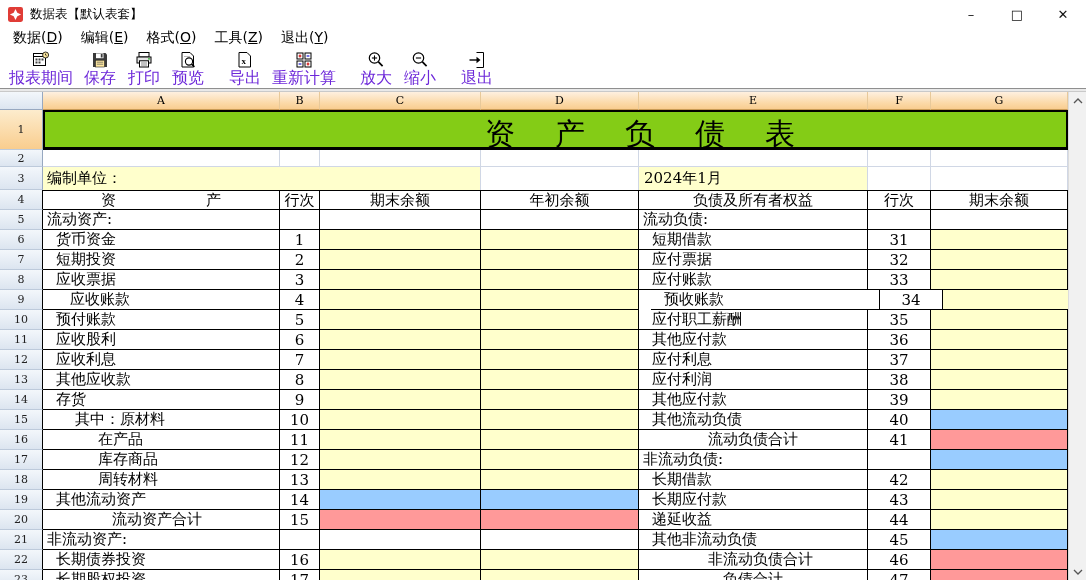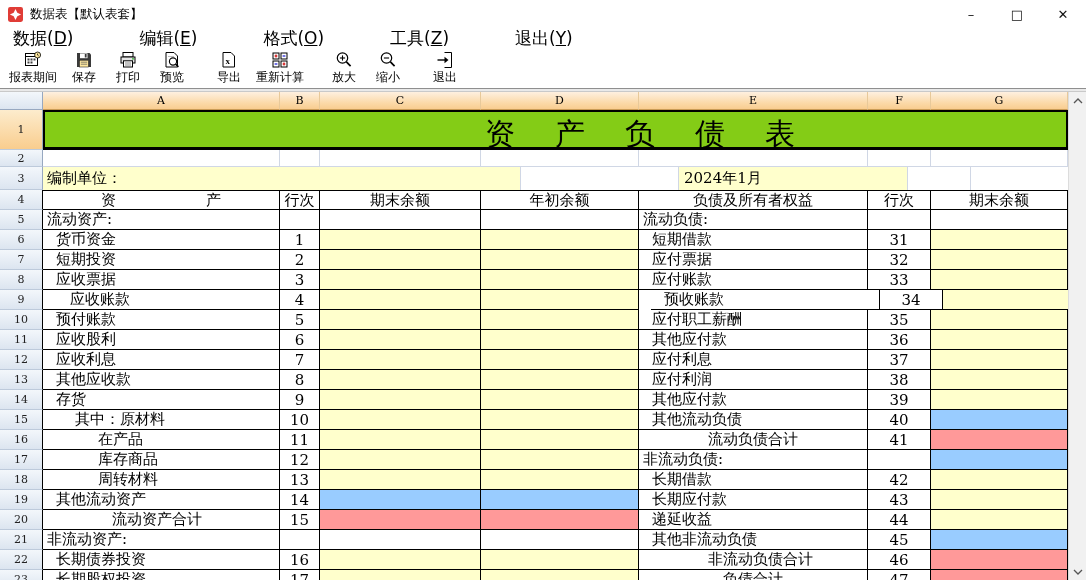--- a/index.html
+++ b/index.html
@@ -7,26 +7,26 @@
     font-family:"DejaVu Sans", sans-serif; }
 
   
   .titlebar { height:28px; display:flex; align-items:center; padding-left:8px;
     background:#fff; font-size:12.5px; color:#000; }
   .app-icon { width:16px; height:16px; margin-right:6px; display:flex; align-items:center; }
   .win-controls { margin-left:auto; display:flex; height:28px; }
   .win-btn { width:46px; height:28px; display:flex; align-items:center; justify-content:center;
     font-size:13px; color:#111; cursor:default; }
   .menubar { height:20px; display:flex; align-items:center; padding-left:4px;
-    font-size:17px; background:#fff;gap:48px; }
+    font-size:14px; background:#fff; }
   .menu-item { padding:2px 9px; white-space:nowrap; }
   .toolbar { height:40px; display:flex; align-items:flex-start; padding:1px 0 0 4px; background:#fff; }
   .tb-btn { display:flex; flex-direction:column; align-items:center; padding:0 5px; min-width:44px; }
   .tb-btn .ic { height:21px; display:flex; align-items:center; justify-content:center; }
-  .tb-btn .lb { font-size:12px; line-height:15px; white-space:nowrap; color:#000000; }
+  .tb-btn .lb { font-size:16px; line-height:15px; white-space:nowrap; color:#6d28d9; }
   .tb-sep { width:1px; height:36px; background:#9a9a9a; border-right:1px solid #fff; margin:0 6px; }
   .tb-edge { height:4px; border-top:1px solid #8f8f8f; border-bottom:1px solid #c9c9c9; background:#e9e9e9; }
 
   
   .grid { position:relative; width:1068px; font-family:"DejaVu Serif", serif; }
   .hdr-row { display:flex; height:18px; }
   .corner { width:43px; background:linear-gradient(180deg,#f3f7fb,#dce5f0);
     border-right:1px solid #97a8c0; border-bottom:1px solid #97a8c0; }
   .col-h { display:flex; align-items:center; justify-content:center; font-size:11px;
     background:linear-gradient(180deg,#fef0e0,#fbd9a8 65%,#f9cd90);
@@ -46,21 +46,21 @@
   .lite { border-right:1px solid #d0d7e5; border-bottom:1px solid #d0d7e5; }
   .nob  { border-bottom:none; }
   .dark { border-right:1px solid #000; border-bottom:1px solid #000; }
   .topb { border-top:1px solid #000; }
   .ctr  { justify-content:center; }
   .f-w{background:#fff} .f-y{background:#ffffcc} .f-b{background:#99ccff} .f-r{background:#ff9999}
   .title-cell { width:1025px; flex:none; position:relative; background:#84cc16;
     border:2px solid #000; border-bottom-width:3px; }
   .sheet-title { position:absolute; left:440px; top:2px; font-size:30px; letter-spacing:40px;
     white-space:nowrap; color:#000; }
-  .merged-ac { width:478px; }
+  .merged-ac { width:438px; }
 
   
   .vscroll { position:absolute; right:0; top:92px; width:18px; height:488px;
     background:#f1f1f1; border-left:1px solid #dcdcdc; display:flex; flex-direction:column;
     justify-content:space-between; align-items:center; }
   .sb-btn { width:18px; height:17px; display:flex; align-items:center; justify-content:center; }
 </style>
 </head>
 <body>
 

